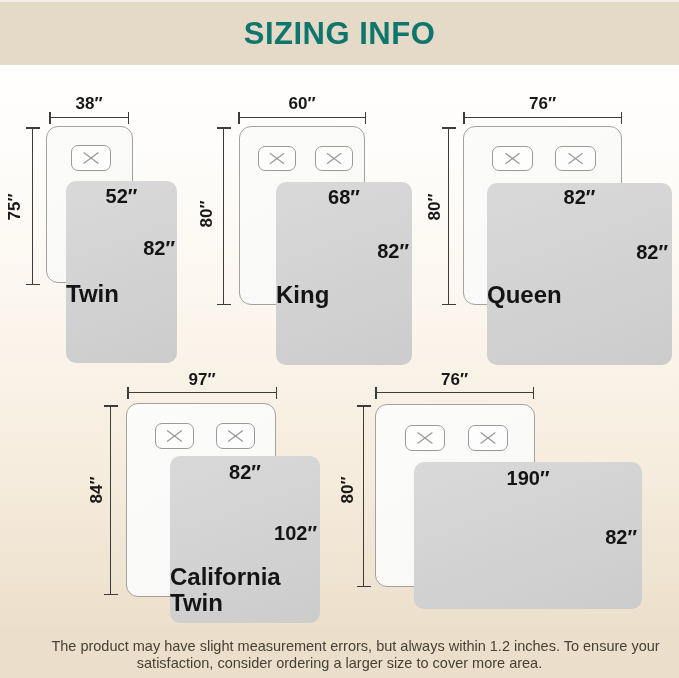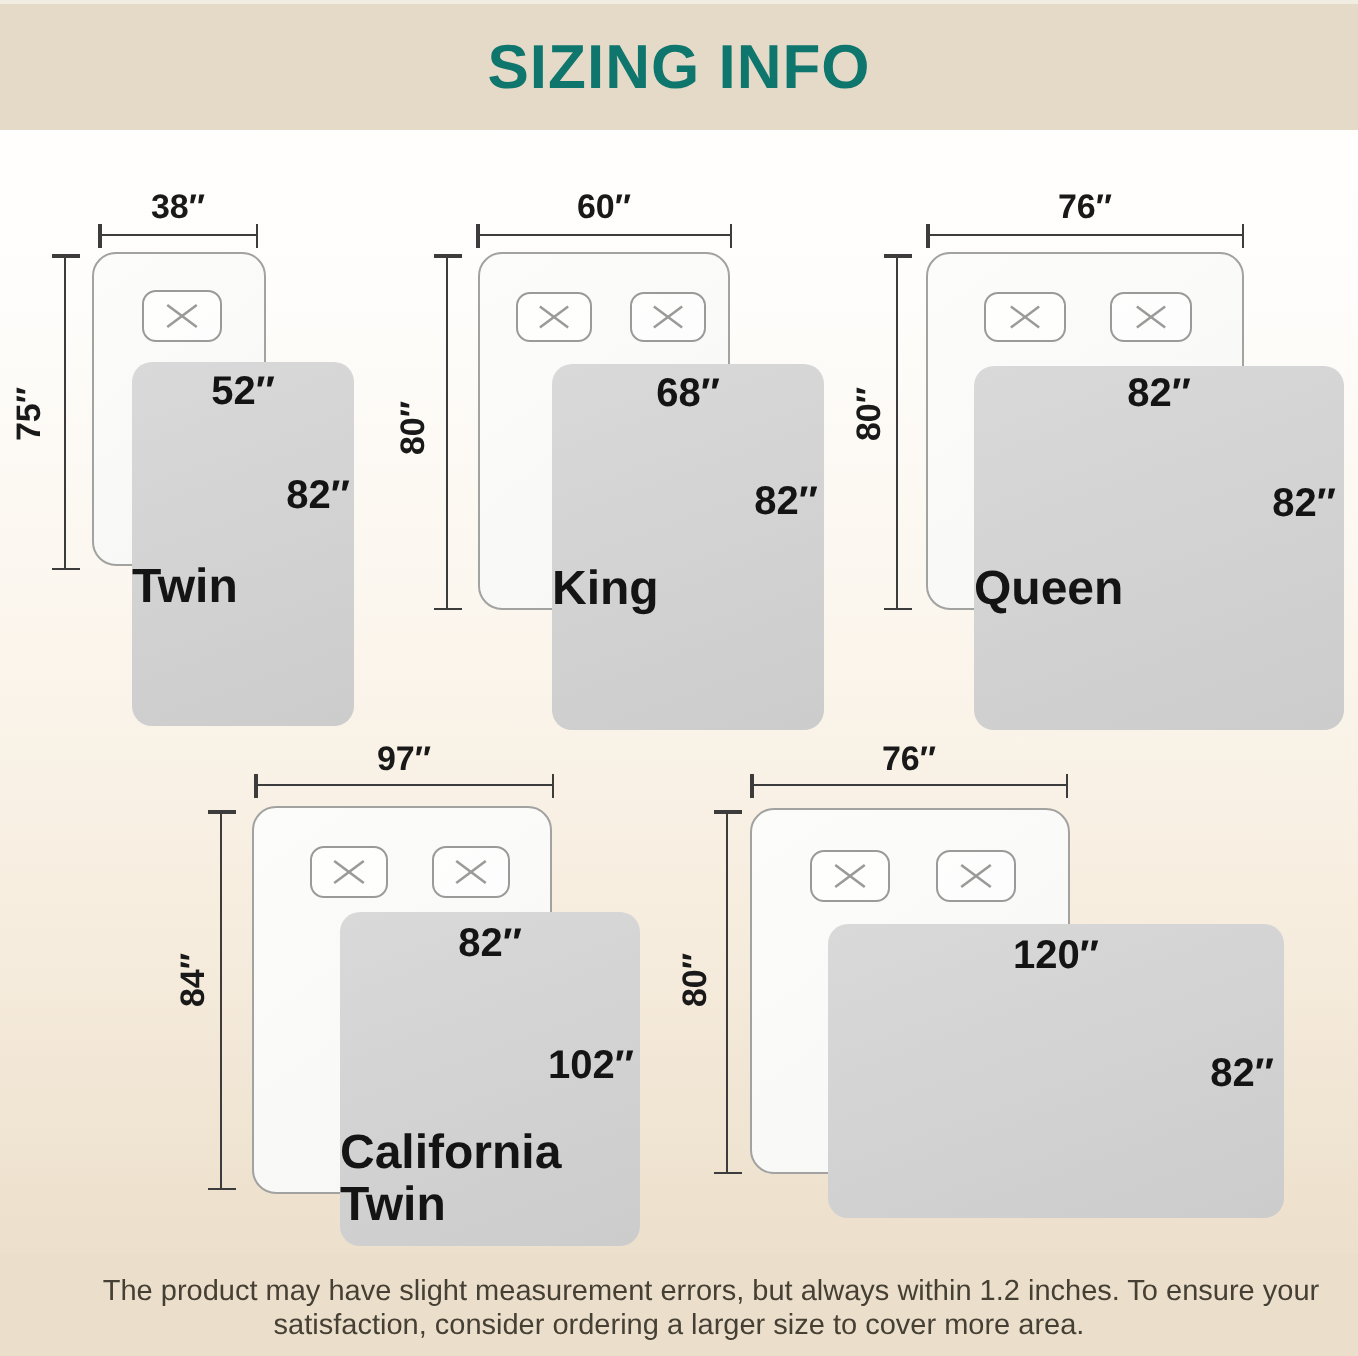--- a/index.html
+++ b/index.html
@@ -159,21 +159,21 @@
           </svg>
       </div>
       <div class="pillow" style="left:92px;top:20px;width:40px;height:26px">
         <svg viewBox="0 0 40 26">
             <line x1="12" y1="7" x2="28" y2="19" stroke="#9a9a98" stroke-width="1.4"></line>
             <line x1="28" y1="7" x2="12" y2="19" stroke="#9a9a98" stroke-width="1.4"></line>
           </svg>
       </div>
     </div>
     <div class="blanket" style="left:414px;top:462px;width:228px;height:147px">
-      <div class="bw" style="top:5px">120″</div>
+      <div class="bw" style="top:5px">190″</div>
       <div class="bl" style="top:64px;right:5px">82″</div>
     </div>
   </div>
 
   <div class="band footer-band"></div>
   <div class="footer-text ft1">The product may have slight measurement errors, but always within 1.2 inches. To ensure your</div>
   <div class="footer-text ft2">satisfaction, consider ordering a larger size to cover more area.</div>
 </div>
 
 </body></html>

